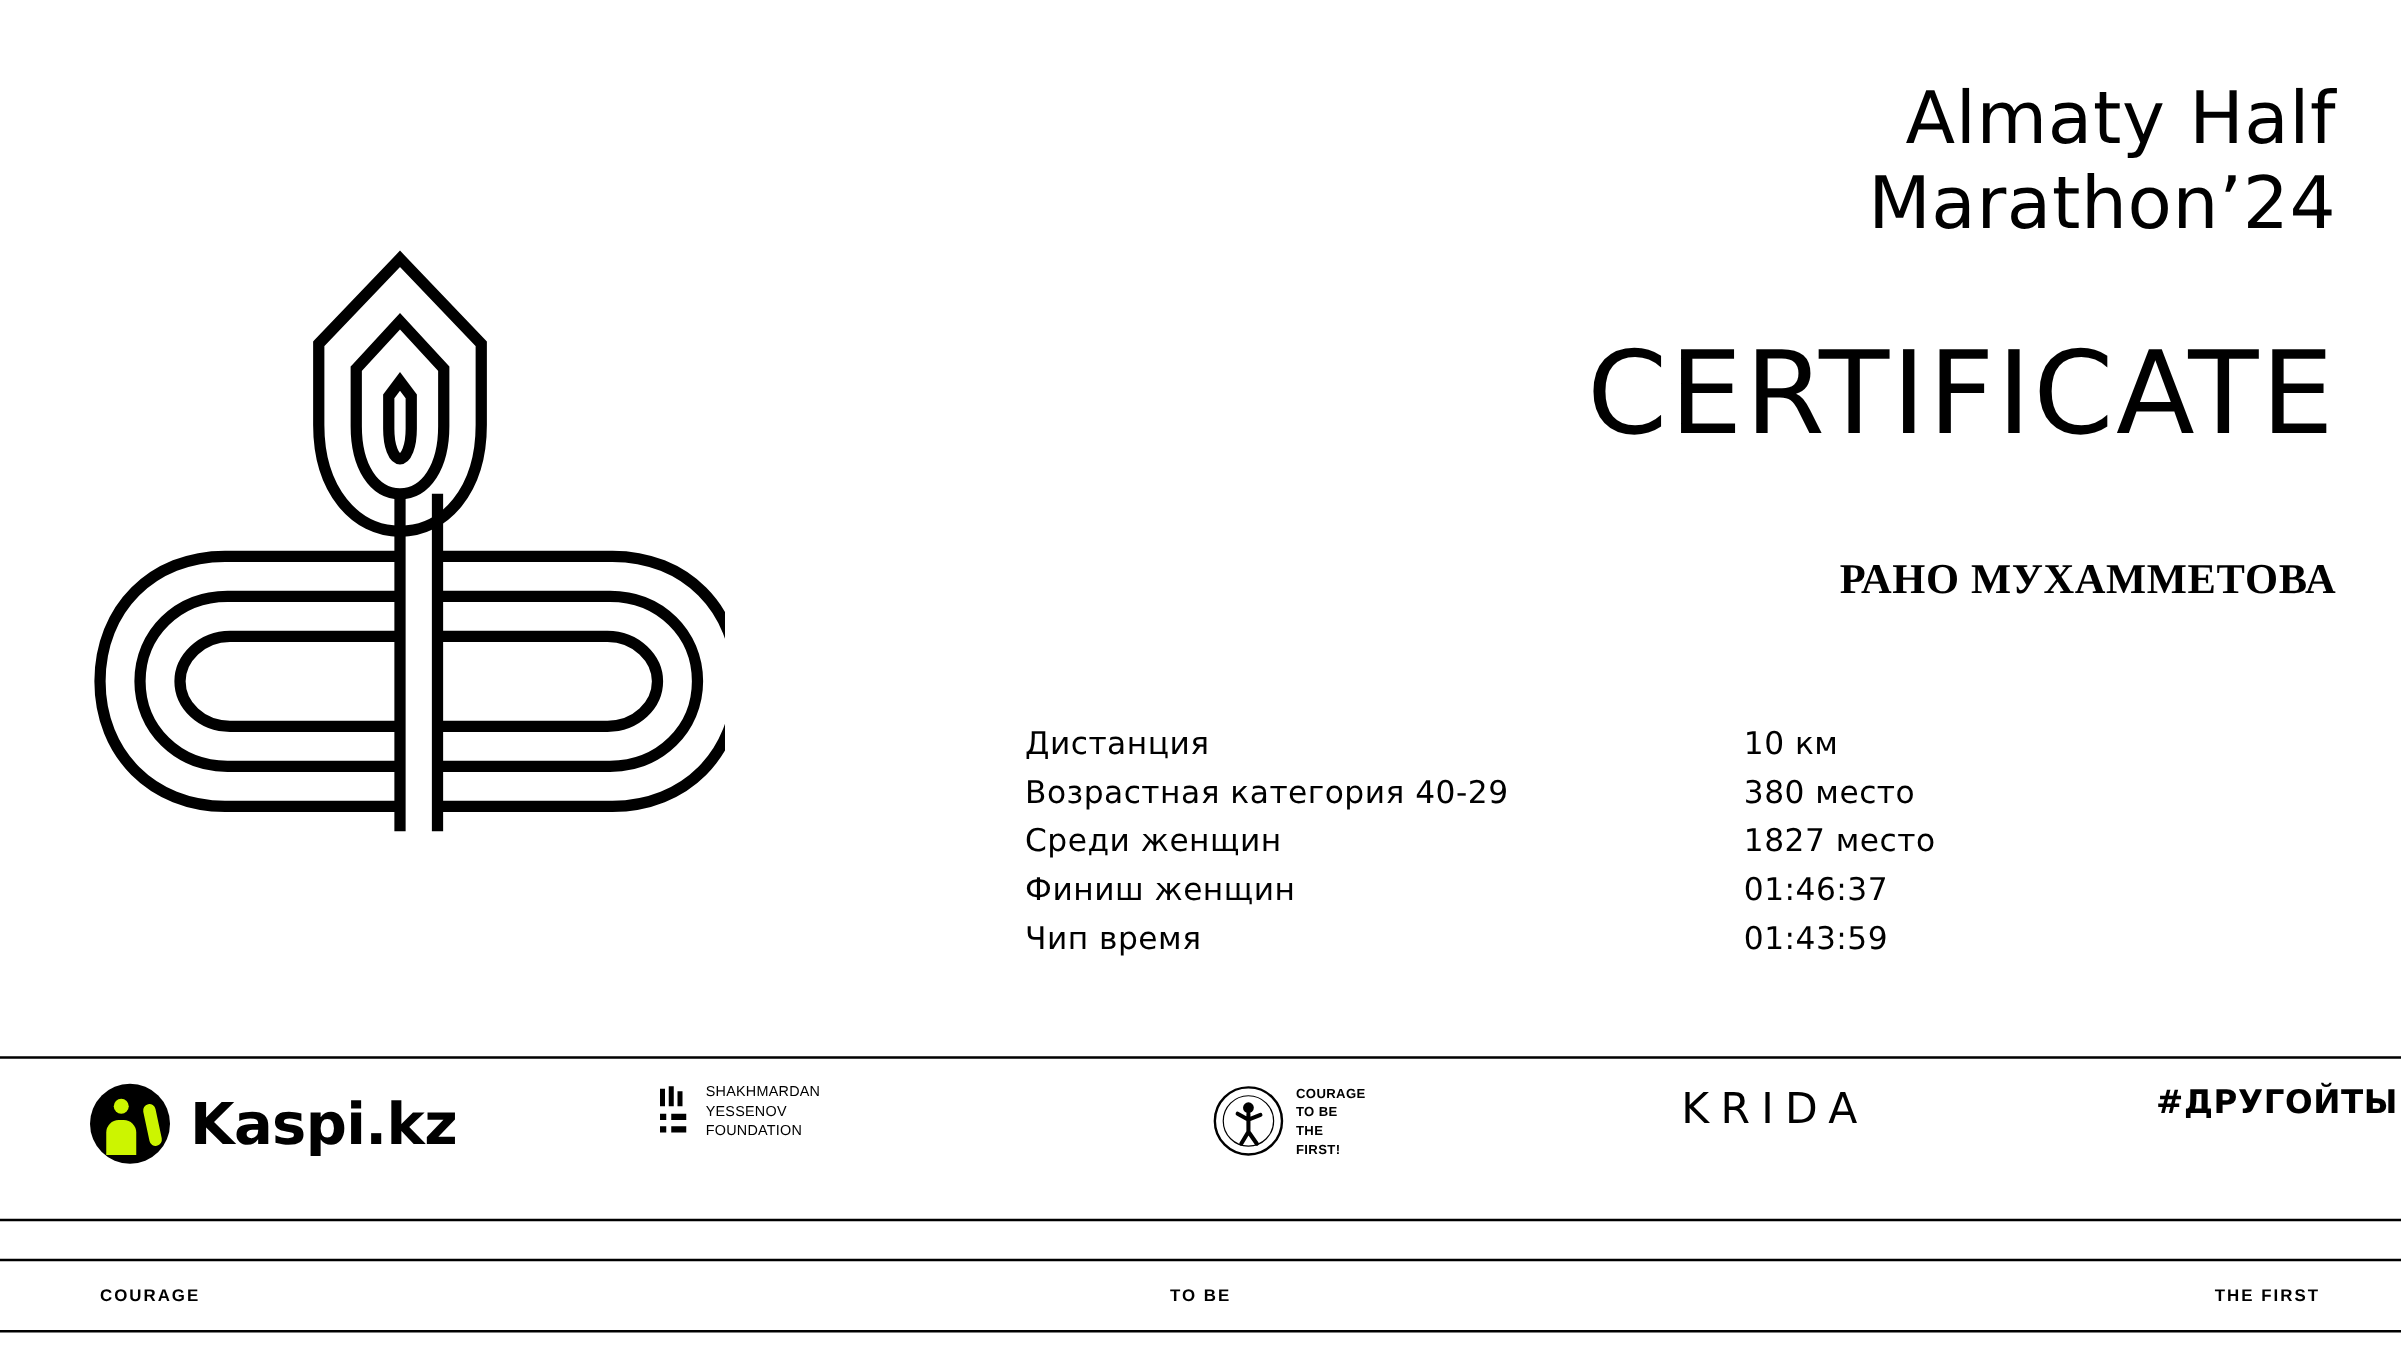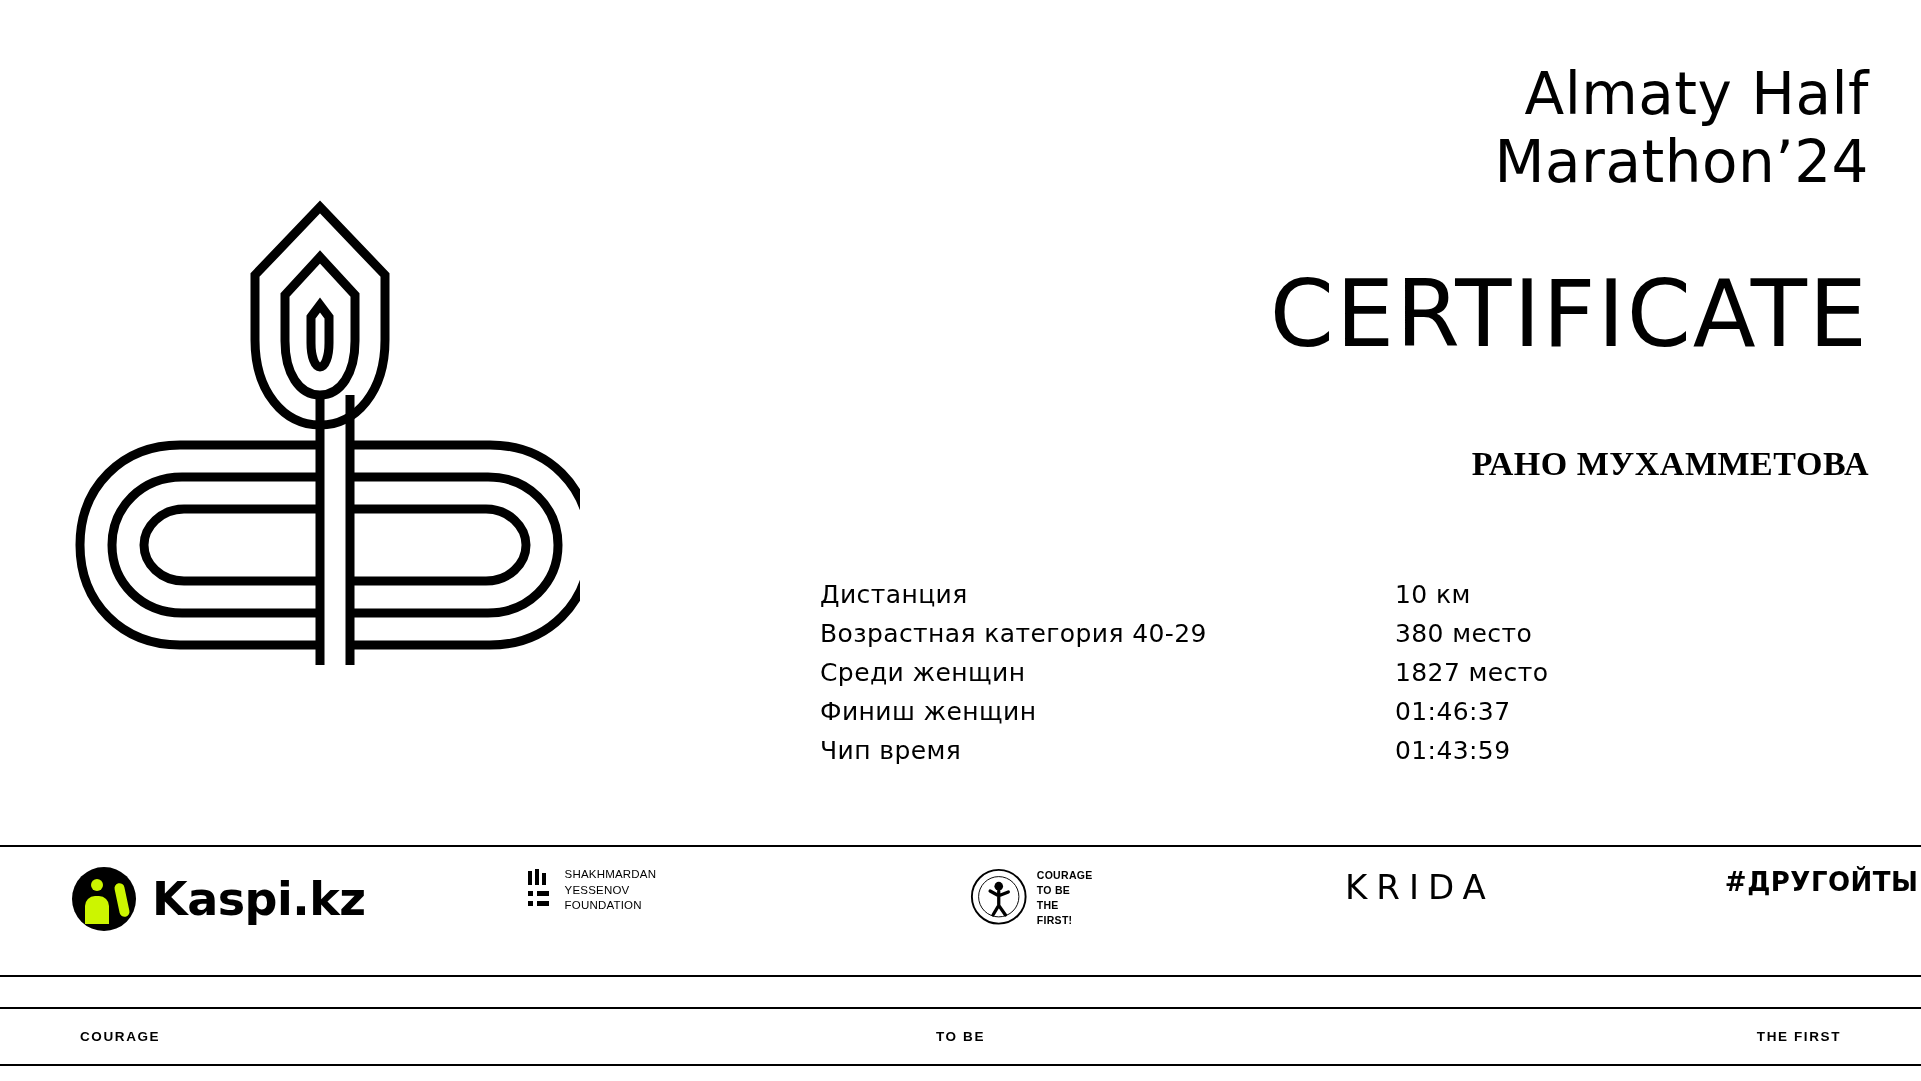--- a/index.html
+++ b/index.html
@@ -262,21 +262,21 @@
     height: 55px;
     display: flex;
     align-items: center;
     font-family: "Liberation Sans", sans-serif;
     font-size: 13.5px;
     font-weight: 700;
     letter-spacing: 1.6px;
   }
   .footer-left   { position: absolute; left: 80px; }
   .footer-center { position: absolute; left: 50%; transform: translateX(-50%); }
-  .footer-right  { position: absolute; right: 80px; }
+  .footer-right  { position: absolute; right: 65px; }
 </style>
 </head>
 <body>
 
 <div class="certificate">
 
   <div class="main-area">
 
     <div class="brand-mark">
       <svg viewBox="0 0 520 560" fill="none" xmlns="http://www.w3.org/2000/svg">

